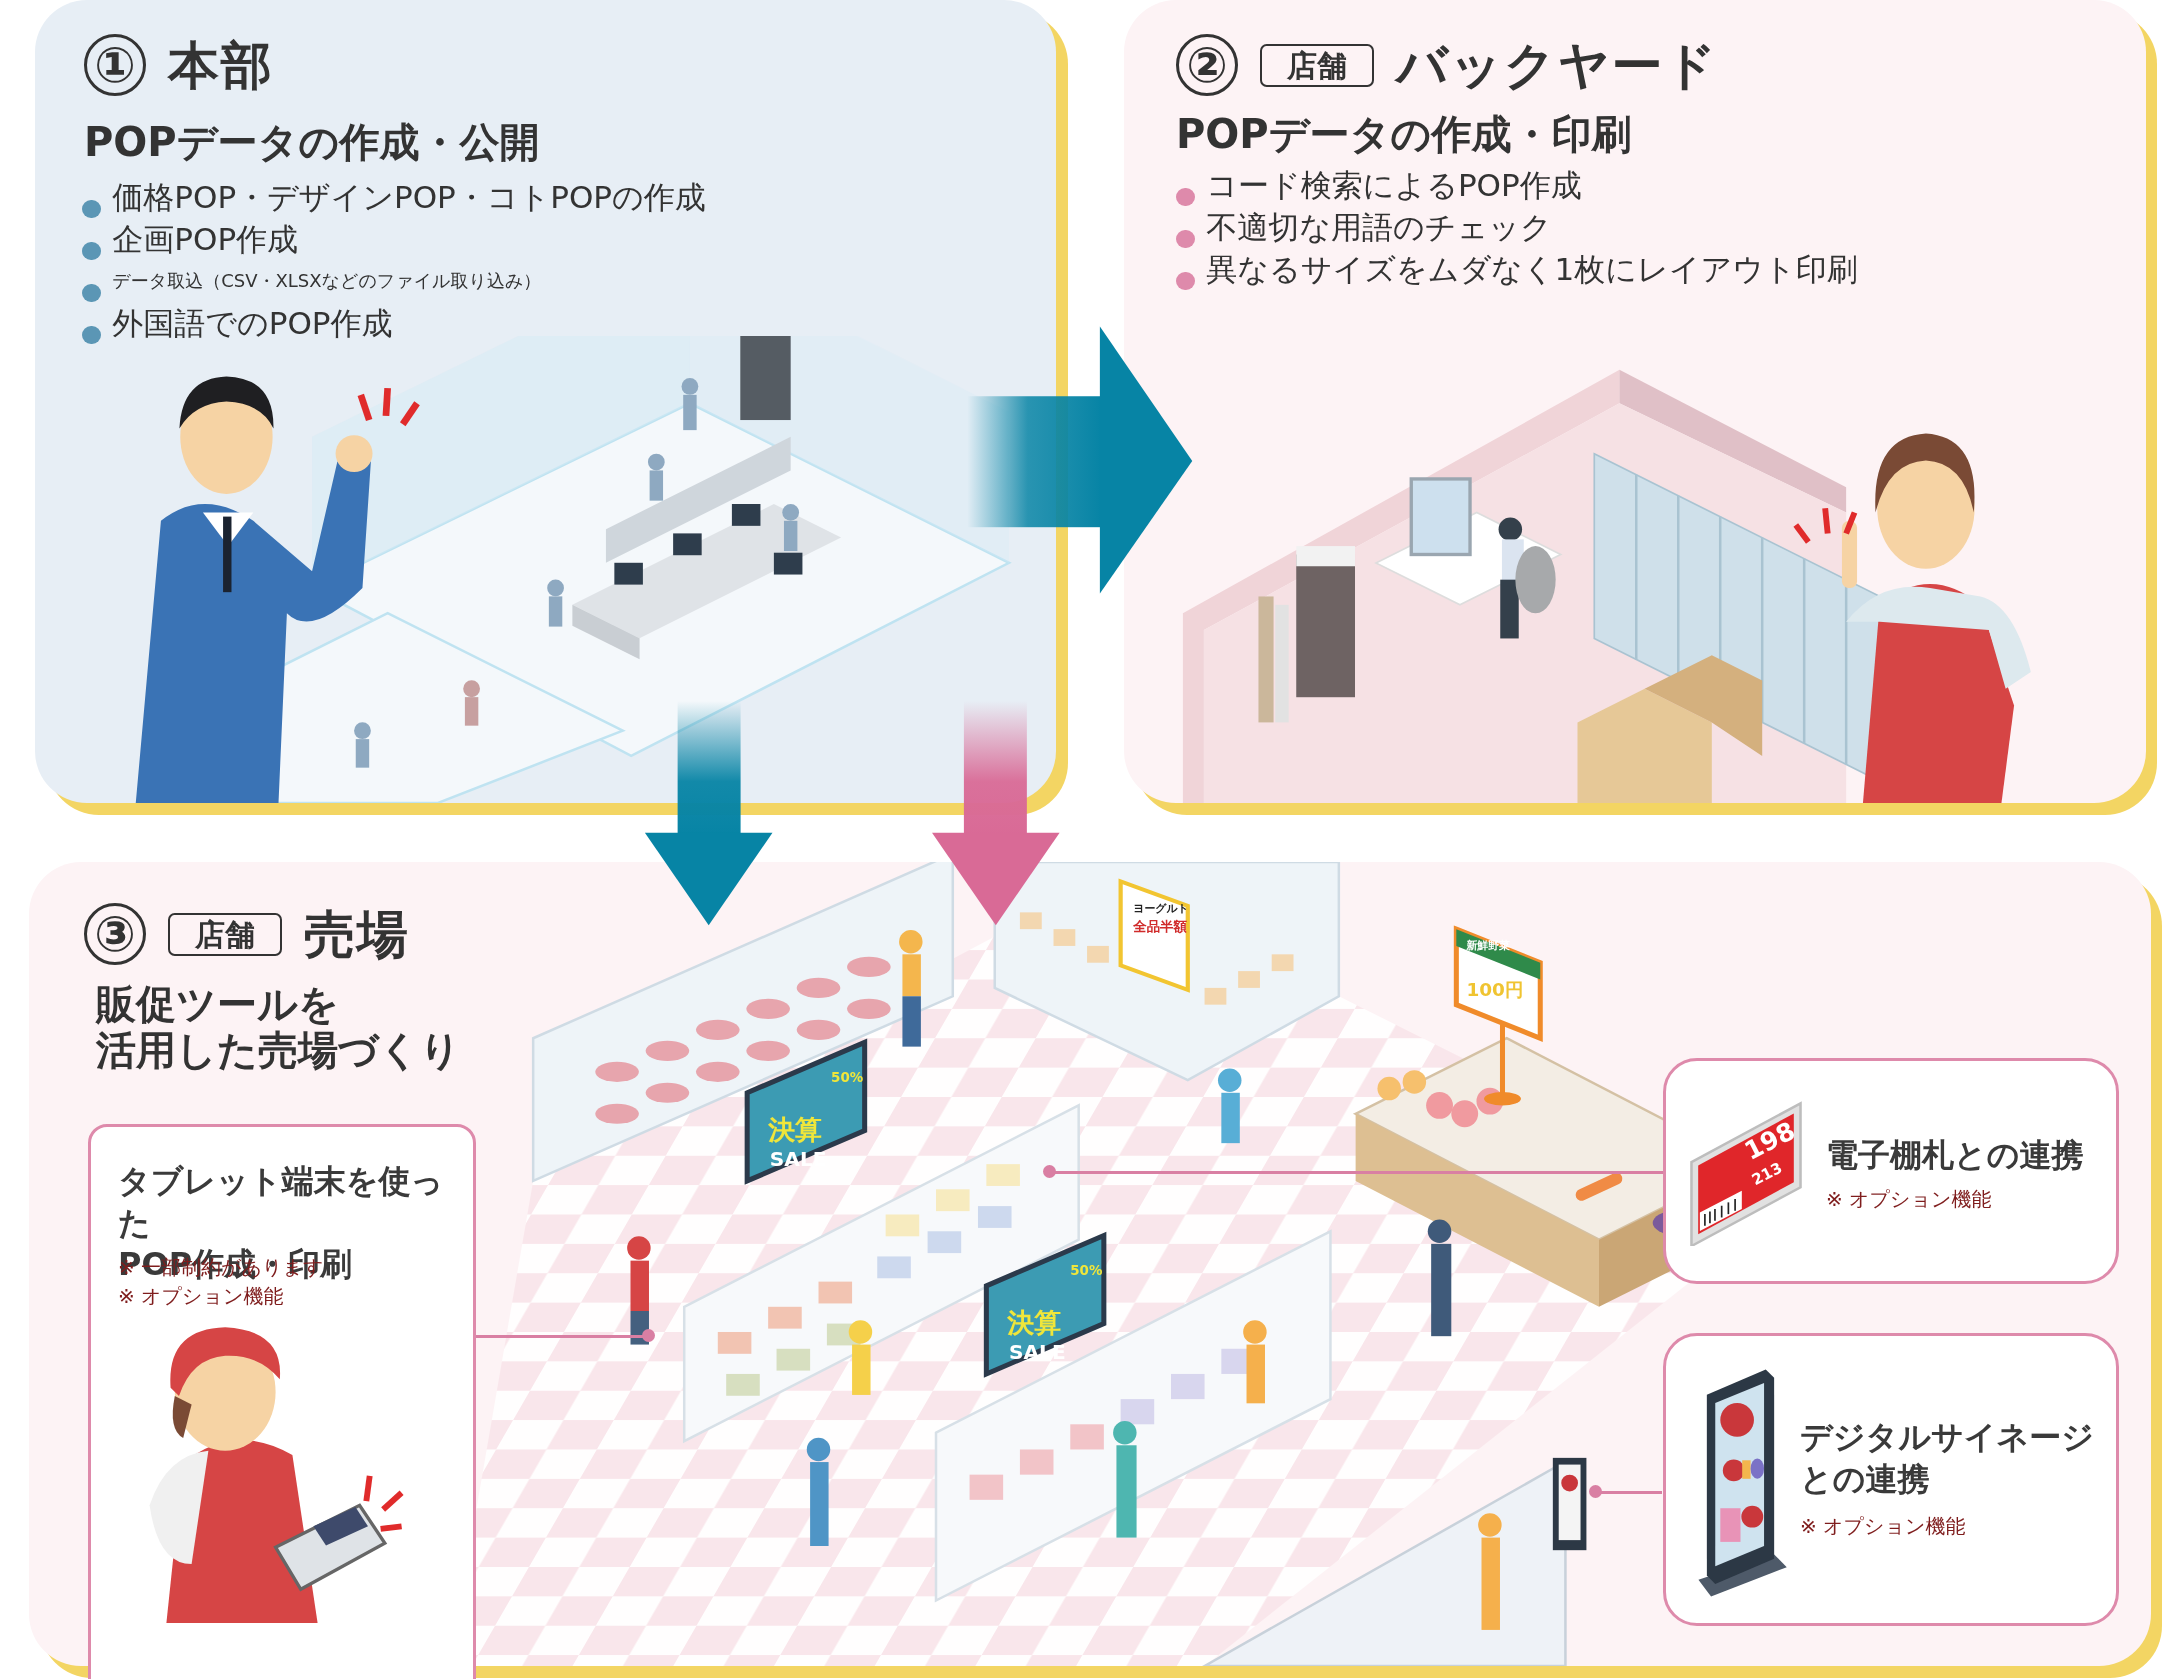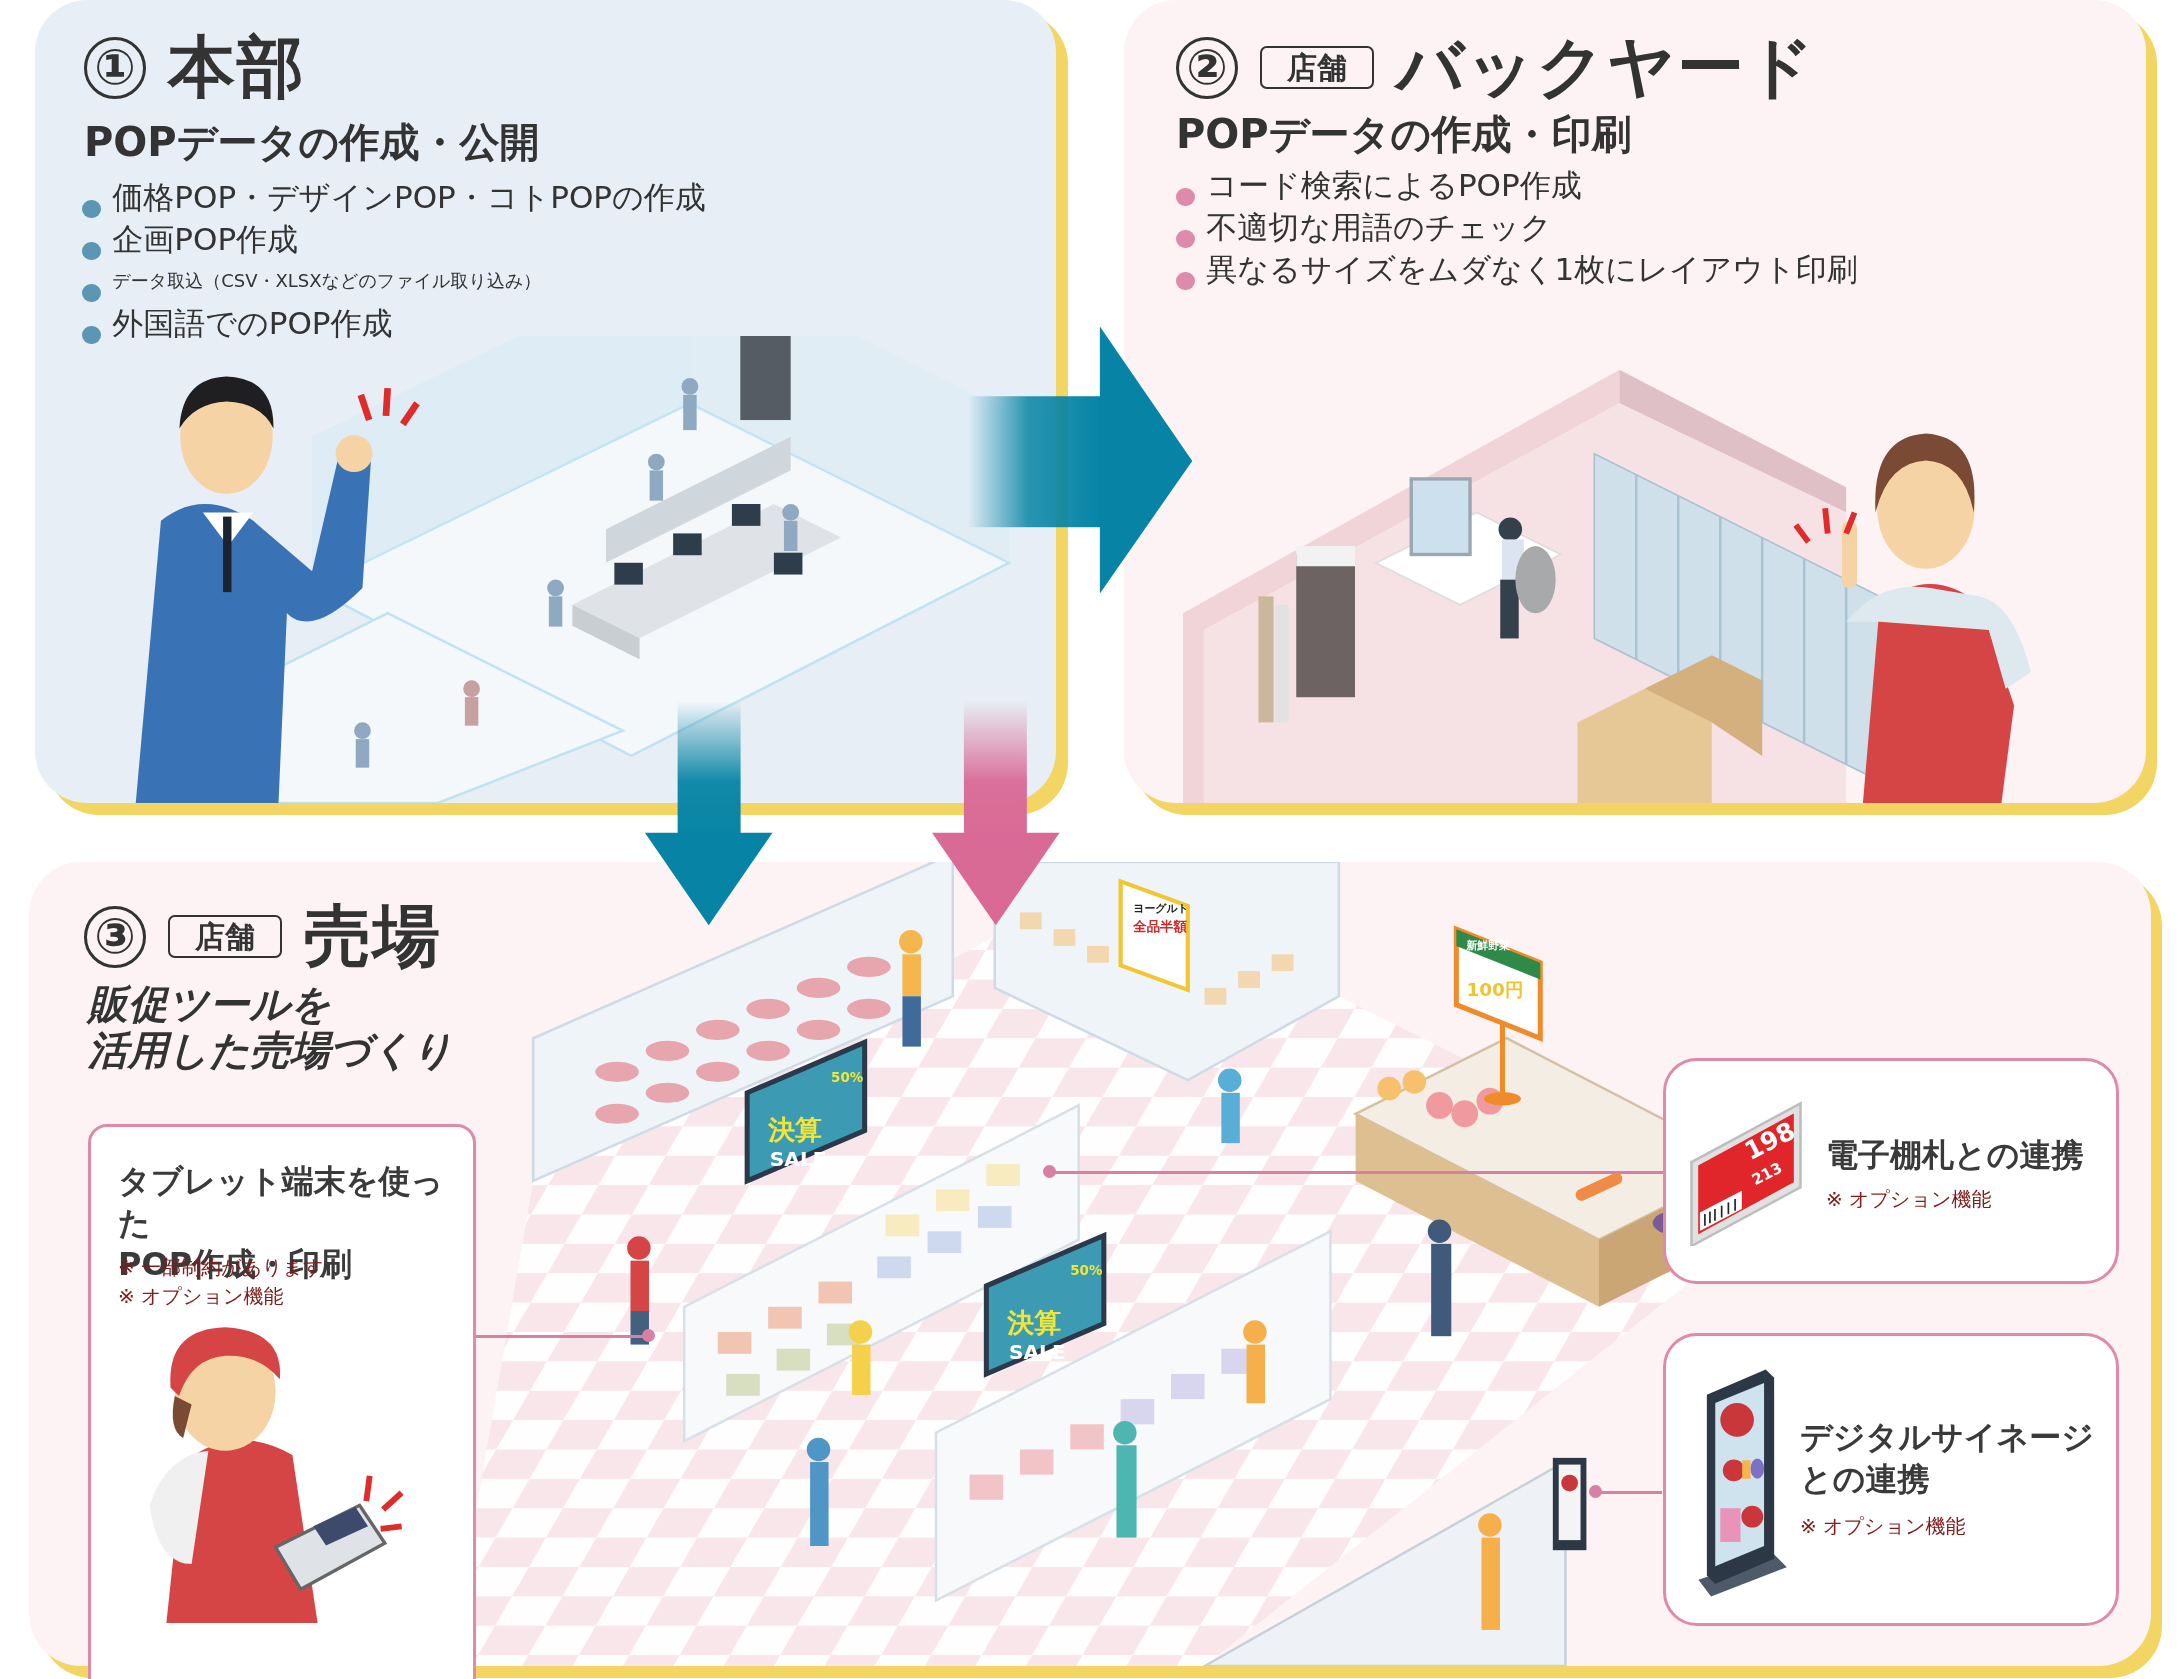--- a/index.html
+++ b/index.html
@@ -15,21 +15,21 @@
   #p2 { left:1124px; top:0; width:1022px; height:803px; background:#fdf3f5; }
   #p2s { left:1135px; top:11.8px; width:1022px; height:803px; }
   #p3 { left:28.6px; top:862px; width:2122px; height:804px; background:#fdf3f5; }
   #p3s { left:40px; top:874px; width:2122px; height:804px; }
 
   
   .step-row { position:absolute; display:flex; align-items:center; gap:22px; }
   .step-num { width:62px; height:62px; border:3.4px solid #333; border-radius:50%;
               display:flex; align-items:center; justify-content:center;
               font-size:49px; font-weight:bold; line-height:1; box-sizing:border-box; }
-  .step-title { font-size:67px; font-weight:bold; letter-spacing:1.7px; line-height:1; }
+  .step-title { font-size:51px; font-weight:bold; letter-spacing:1.7px; line-height:1; }
   .store-tag { border:2.5px solid #333; border-radius:6.7px; padding:3px 25px;
                font-size:30px; line-height:1.1; font-weight:bold; background:transparent; }
   .subtitle { position:absolute; font-size:40px; font-weight:bold; line-height:1.15; }
   .bullets { position:absolute; list-style:none; margin:0; padding:0; }
   .bullets li { display:flex; align-items:flex-end; font-size:31px; line-height:42px; }
   .dot { width:18.5px; height:18.5px; border-radius:50%; margin-right:11.8px; flex:none; }
 
   
   .card { position:absolute; background:#ffffff; border:3.4px solid #de8aab;
           border-radius:34px; box-sizing:border-box; }
@@ -372,21 +372,21 @@
       </g>
   </g>
 
 </svg>
 
 <div class="step-row" style="left:84px; top:903px;">
   <div class="step-num">③</div>
   <div class="store-tag">店舗</div>
   <div class="step-title">売場</div>
 </div>
-<div class="subtitle" style="left:88px; top:981px;font-style:italic;">
+<div class="subtitle" style="left:96px; top:981px;">
   <div>販促ツールを</div>
   <div>活用した売場づくり</div>
 </div>
 
 <div class="connector" style="left:476px; top:1335px; width:172px;"></div>
 <div class="connector-dot" style="left:642px; top:1329px;"></div>
 <div class="connector" style="left:1050px; top:1171px; width:613px;"></div>
 <div class="connector-dot" style="left:1043px; top:1165px;"></div>
 <div class="connector" style="left:1595px; top:1491px; width:67px;"></div>
 <div class="connector-dot" style="left:1589px; top:1485px;"></div>

